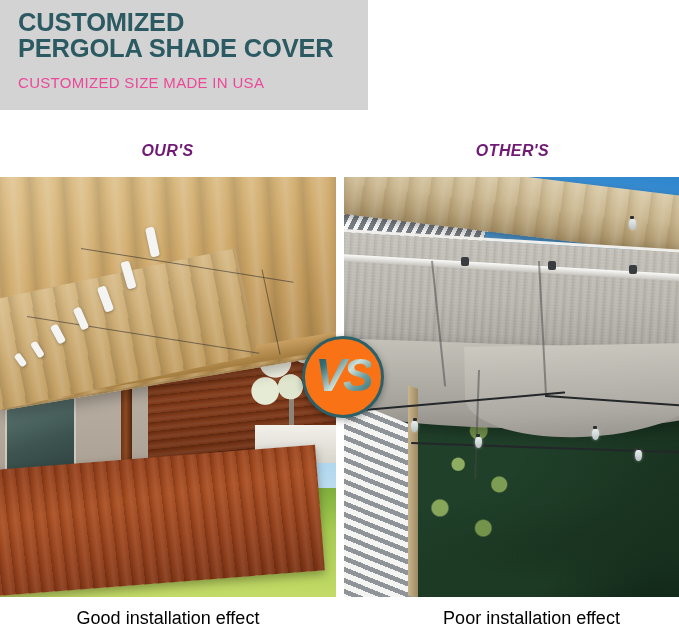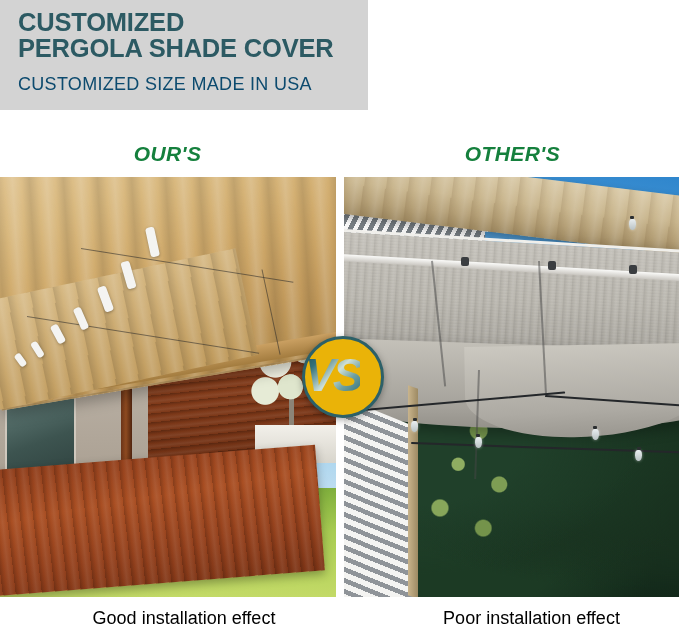--- a/index.html
+++ b/index.html
@@ -14,29 +14,29 @@
     position:absolute;left:0;top:0;width:368px;height:110px;
     background:#d3d3d3;
   }
   #headline{
     position:absolute;left:18px;top:9px;width:348px;
     font-size:25.5px;font-weight:bold;line-height:26px;
     letter-spacing:-0.2px;color:#2c5a63;white-space:pre-line;
   }
   #subhead{
     position:absolute;left:18px;top:74px;
-    font-size:18px;font-weight:normal;letter-spacing:0.3px;
-    color:#0c4a6e;
+    font-size:15px;font-weight:normal;letter-spacing:0.3px;
+    color:#ec4899;
   }
 
   
   .col-label{
     position:absolute;top:142px;
-    font-size:21px;font-weight:bold;font-style:italic;
-    color:#15803d;letter-spacing:0.4px;text-align:center;
+    font-size:16px;font-weight:bold;font-style:italic;
+    color:#701a75;letter-spacing:0.4px;text-align:center;
   }
   #label-ours{left:95px;width:145px;}
   #label-others{left:430px;width:165px;}
 
   
   .photo{
     position:absolute;top:177px;height:420px;overflow:hidden;
     background:#9bb7cf;
   }
   #photo-left{left:0px;width:336px;}
@@ -275,40 +275,40 @@
   }
   .r-clip{
     position:absolute;width:8px;height:9px;background:#3a3d40;
     border-radius:2px;
   }
 
   
   #vs-badge{
     position:absolute;left:302px;top:336px;width:76px;height:76px;
     border-radius:50%;
-    background:#eab308;
+    background:#f97316;
     border:3px solid #2c6068;
     box-shadow:0 2px 7px rgba(0,0,0,.35);
-    display:flex;align-items:center;justify-content:flex-start;
+    display:flex;align-items:center;justify-content:center;
     z-index:5;
   }
   #vs-text{
     font-size:46px;font-weight:bold;font-style:italic;
     letter-spacing:-3px;line-height:1;
     background:linear-gradient(135deg,#1d4f57 0%,#33717a 22%,#cfe0d8 52%,#6fa0a0 72%,#2b6a72 100%);
     -webkit-background-clip:text;background-clip:text;
     color:transparent;-webkit-text-fill-color:transparent;
     transform:translateY(-2px);
   }
 
   
   .caption{
     position:absolute;top:608px;font-size:18px;color:#000;text-align:center;
   }
-  #caption-left{left:16px;width:336px;}
+  #caption-left{left:0px;width:336px;}
   #caption-right{left:364px;width:335px;}
 </style>
 </head>
 <body>
 
 <div id="header-band"></div>
 <div id="headline">CUSTOMIZED
 PERGOLA SHADE COVER</div>
 <div id="subhead">CUSTOMIZED SIZE MADE IN USA</div>
 

